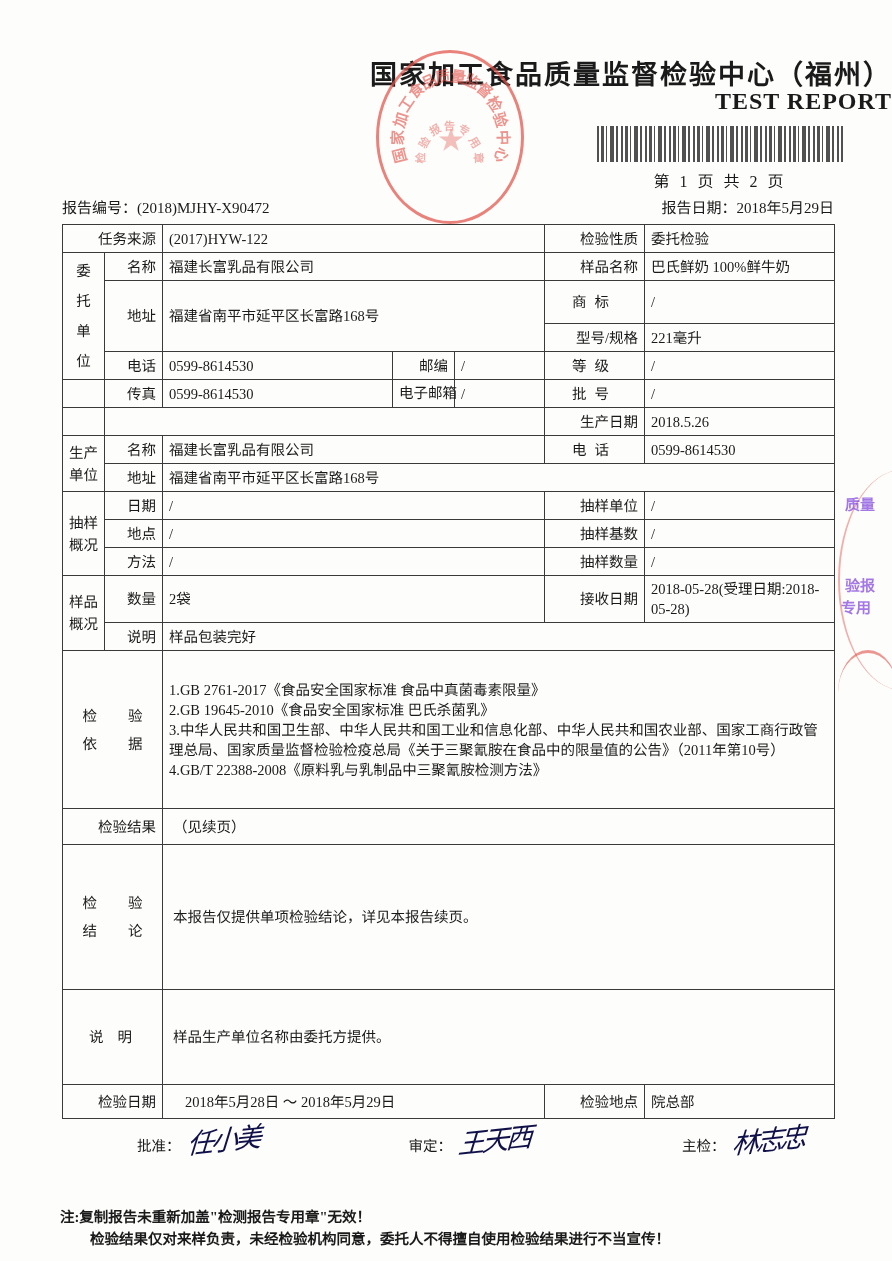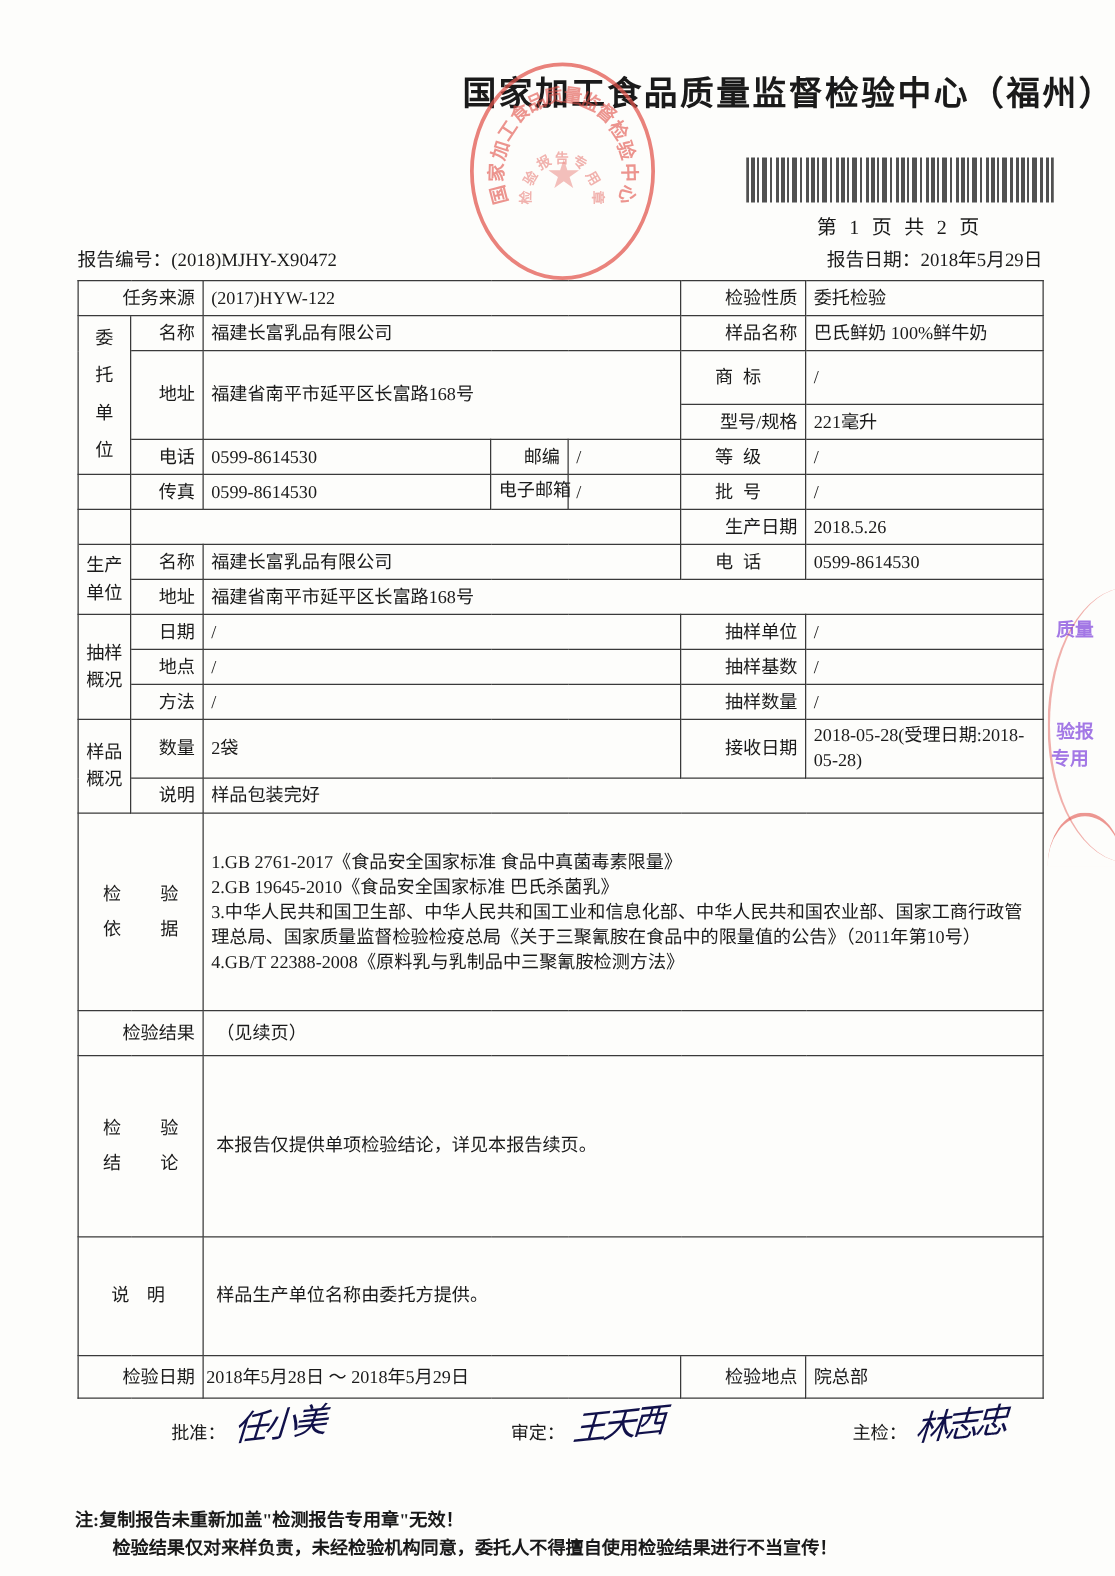--- a/index.html
+++ b/index.html
@@ -275,20 +275,21 @@
   }
   .notes .n2 { padding-left: 30px; }
 </style>
 </head>
 <body>
 
 <div class="page">
 
   <div class="header">
     <div class="title-cn">国家加工食品质量监督检验中心（福州）</div>
+    <div class="title-report-en">TEST REPORT</div>
   </div>
 
   <div class="barcode-wrap">
     <div class="barcode"></div>
     <div class="page-count">第 1 页  共 2 页</div>
   </div>
 
   <div class="seal">
     <div class="seal-text" id="seal-ring">
         <span class="seal-char" style="left: 11.7116px; top: 92.2355px; transform: rotate(-104.464deg);">国</span>
@@ -482,21 +483,21 @@
       <td class="val" colspan="5" style="padding-left:10px;">本报告仅提供单项检验结论，详见本报告续页。</td>
     </tr>
 
     <tr>
       <td class="lbl-sp" colspan="2" style="height:95px; letter-spacing:14px; padding-left:16px;">说明</td>
       <td class="val" colspan="5" style="padding-left:10px;">样品生产单位名称由委托方提供。</td>
     </tr>
 
     <tr>
       <td class="lbl" colspan="2" style="height:34px;">检验日期</td>
-      <td class="val" colspan="3" style="padding-left:2px;">2018年5月28日 ～ 2018年5月29日</td>
+      <td class="val" colspan="3" style="padding-left:22px;">2018年5月28日 ～ 2018年5月29日</td>
       <td class="lbl">检验地点</td>
       <td class="val">院总部</td>
     </tr>
   </tbody>
     </table>
 
   <div class="sig-row">
     <div class="sig-item sig-a">
       <span class="sig-label">批准：</span>
       <span class="sig-mark">任小美</span>

